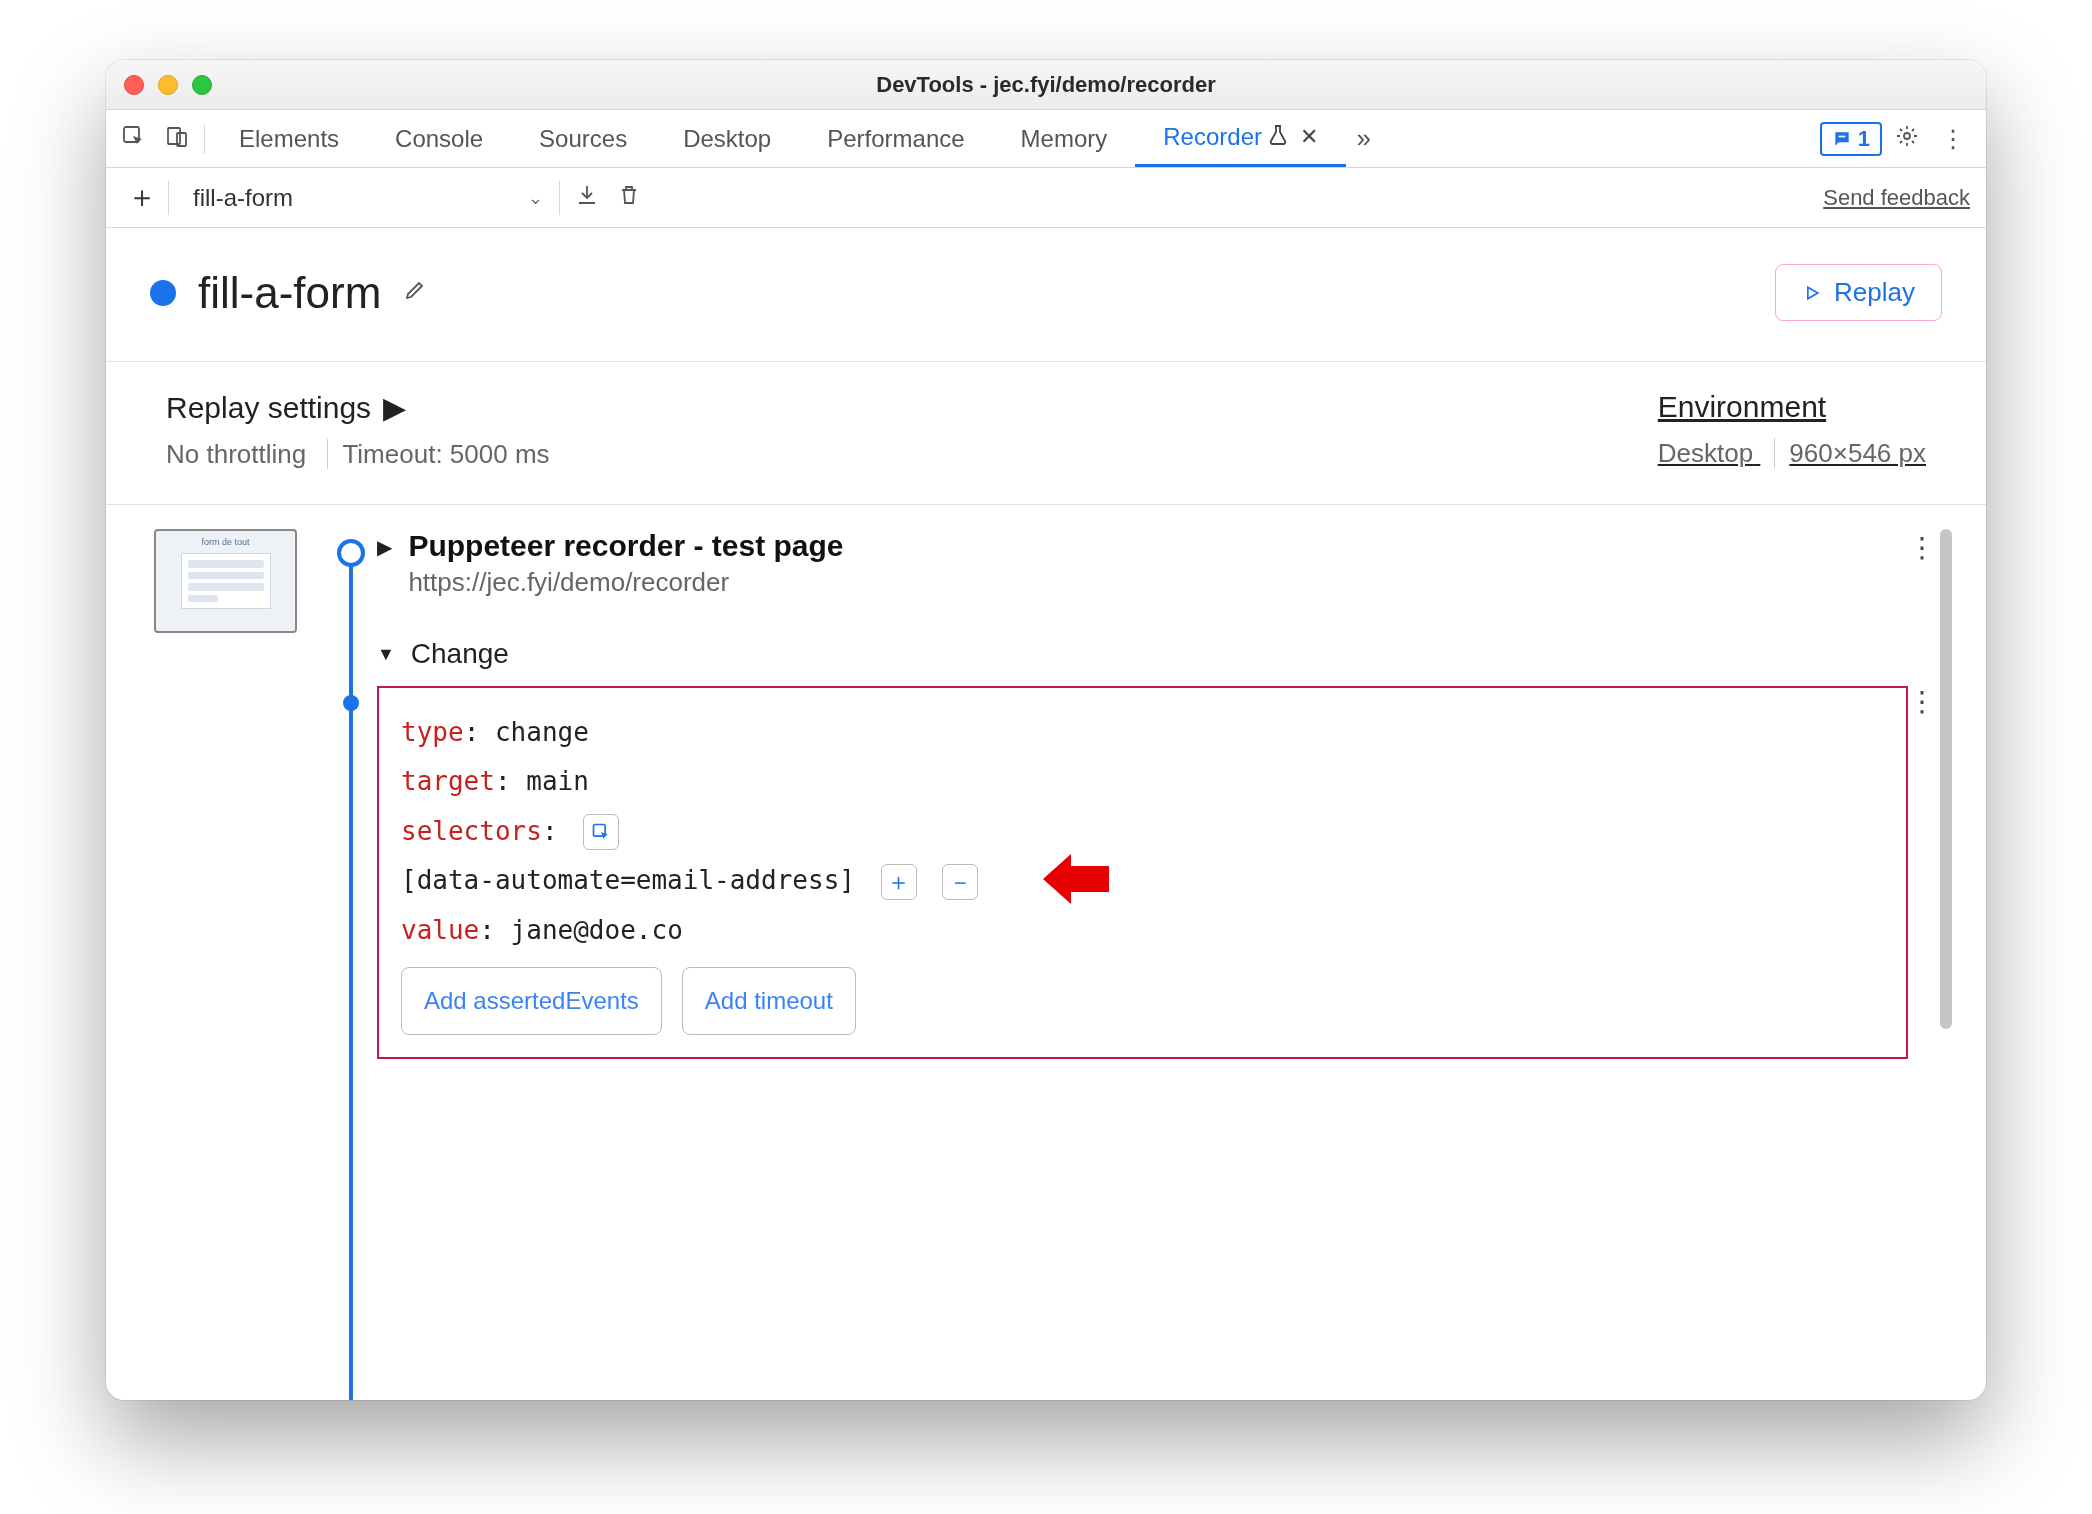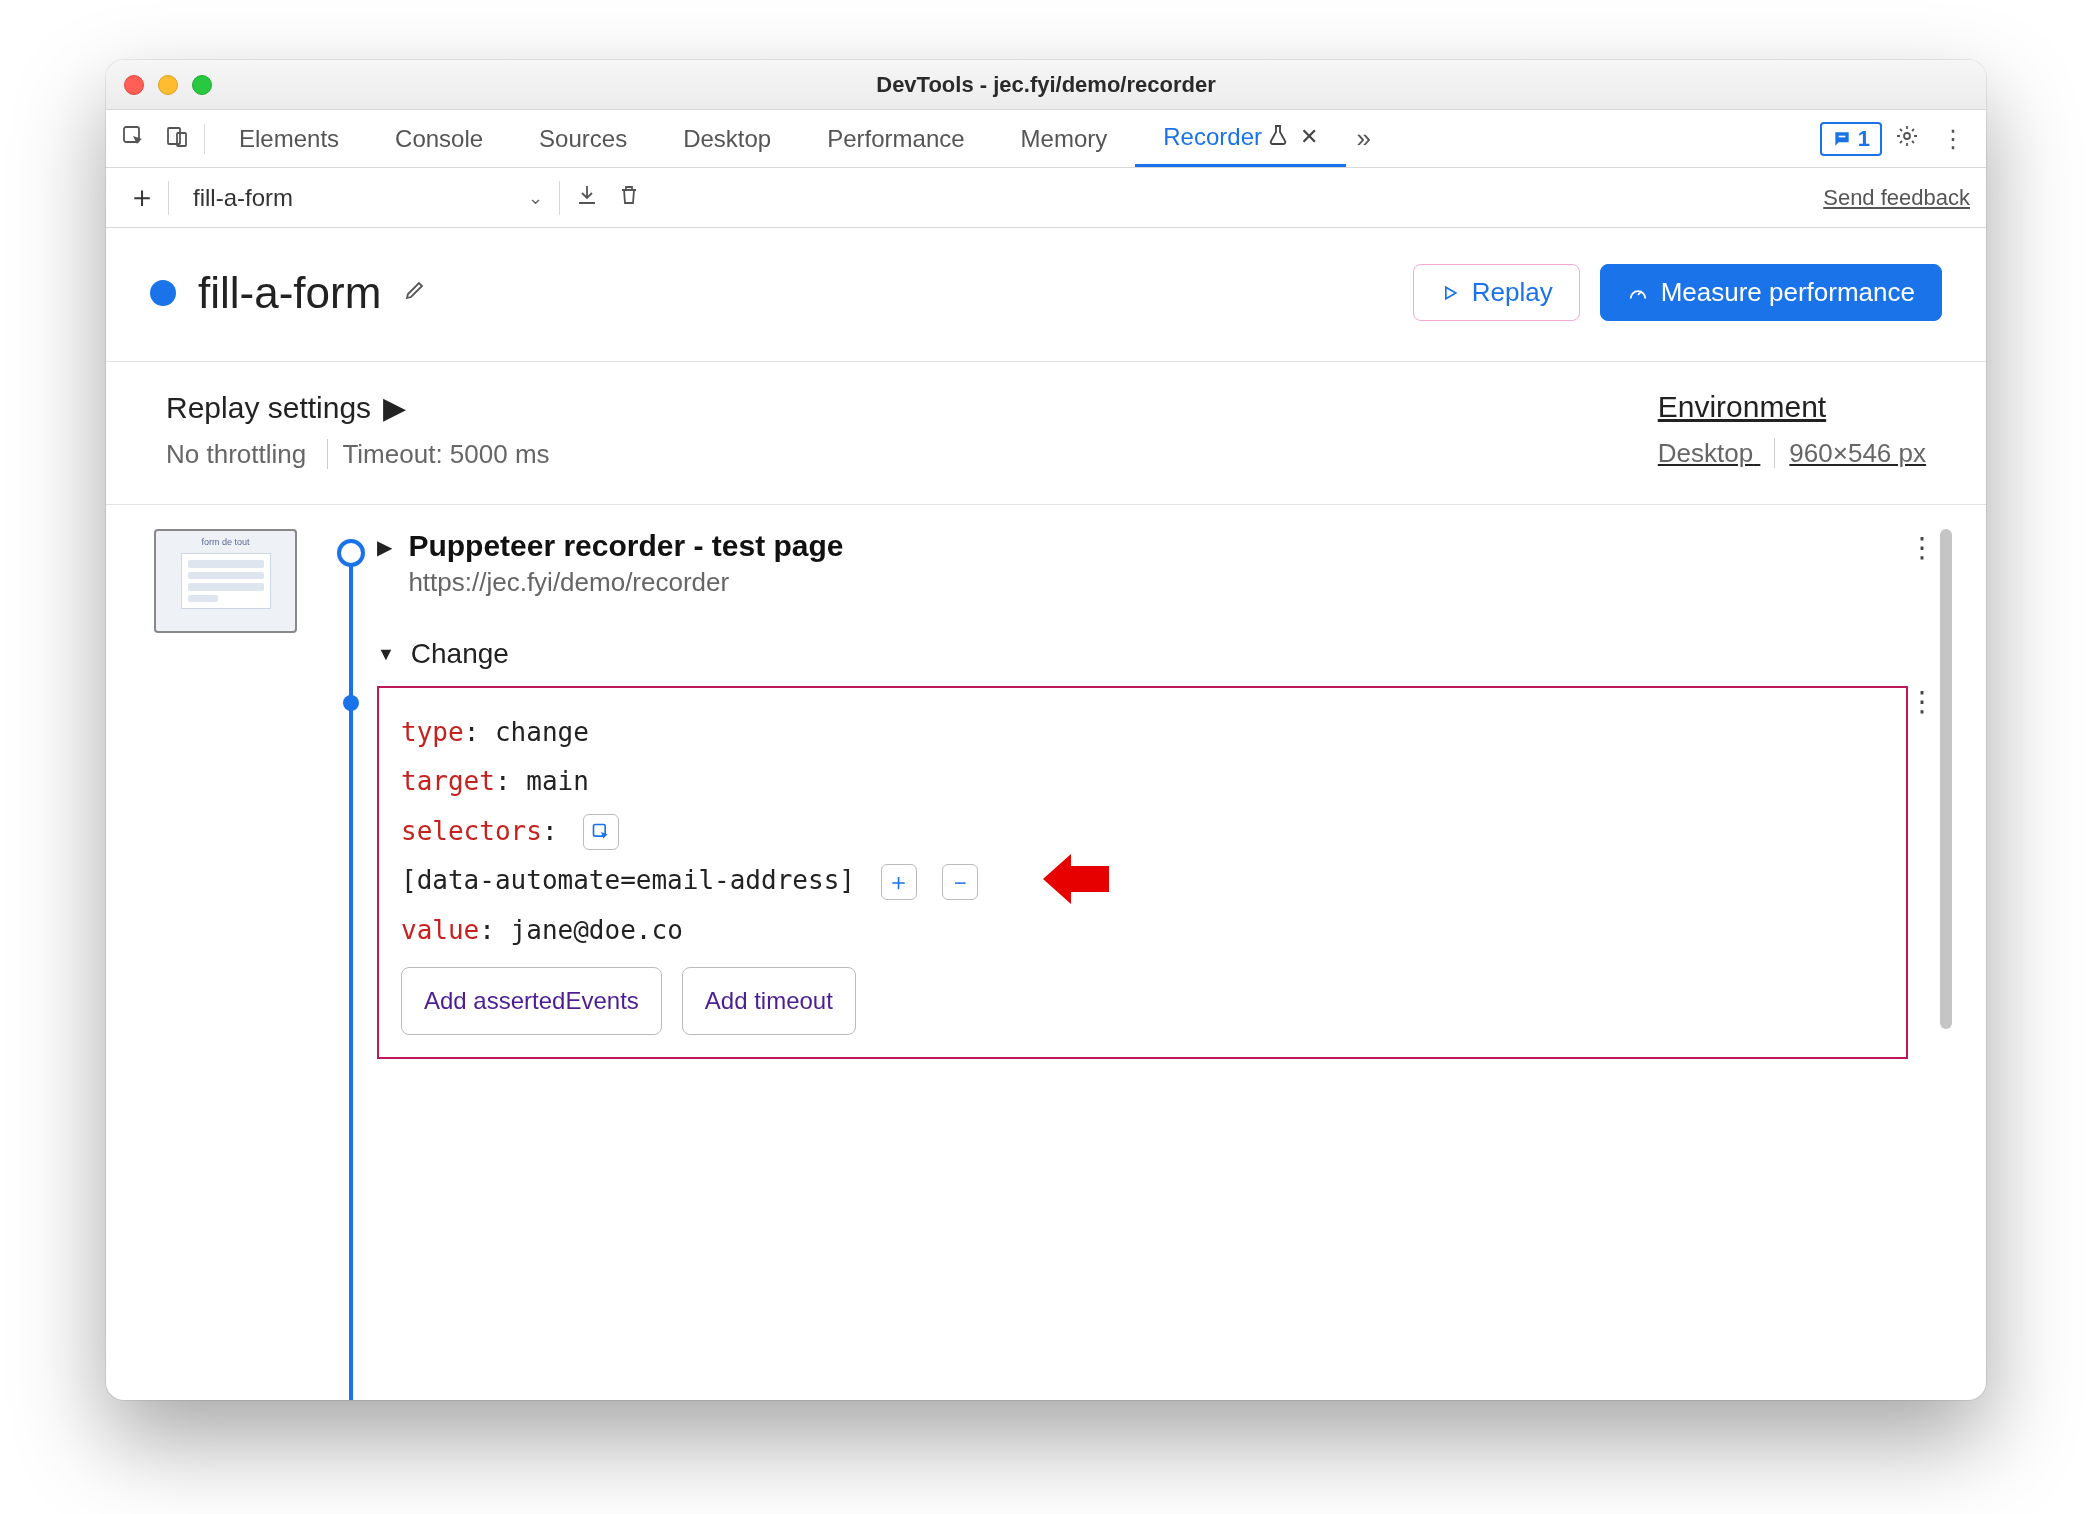--- a/index.html
+++ b/index.html
@@ -169,21 +169,21 @@
   position:relative;
 }
 .kv .k { color:#c5221f; }
 .step-panel .picker-btn, .step-panel .small-btn {
   display:inline-flex; align-items:center; justify-content:center;
   width:36px; height:36px; border:1px solid #bbb; border-radius:6px; color:#1a73e8; font-size:24px; margin-left:10px; cursor:pointer; background:#fff;
   font-family: -apple-system, sans-serif;
   vertical-align: middle;
 }
 .panel-buttons { display:flex; gap:20px; margin-top:12px; font-family:-apple-system, sans-serif;}
-.panel-buttons .pbtn { border:1px solid #bbb; border-radius:8px; padding:10px 22px; color:#4c1d95; font-size:24px; font-weight:500; cursor:pointer; background:#fff;}
+.panel-buttons .pbtn { border:1px solid #bbb; border-radius:8px; padding:10px 22px; color:#3b82f6; font-size:24px; font-weight:500; cursor:pointer; background:#fff;}
 .red-arrow {
   position:absolute;
   width:70px; height:50px;
   pointer-events:none;
 }
 .red-arrow svg { width:100%; height:100%;}
 .scrollbar {
   width:20px;
   position:relative;
   flex-shrink:0;
@@ -287,27 +287,20 @@
             <path d="M4 20l4-1 11-11-3-3L5 16z"></path>
           </svg>
       </span>
     </div>
     <div class="header-buttons">
       <div class="btn">
         <svg width="20" height="20" viewBox="0 0 24 24" fill="none" stroke="#1a73e8" stroke-width="2">
             <path d="M7 5v14l12-7z"></path>
           </svg>
         <span>Replay</span>
-      </div>
-      <div class="btn primary">
-        <svg width="22" height="22" viewBox="0 0 24 24" fill="none" stroke="#fff" stroke-width="2">
-            <path d="M4 18a8 8 0 1 1 16 0"></path>
-            <path d="M12 14l4-4"></path>
-          </svg>
-        <span>Measure performance</span>
       </div>
     </div>
   </div>
 
   <div class="settings-strip">
     <div class="settings-left">
       <div class="heading">
         <span>Replay settings</span>
         <span>▶</span>
       </div>

